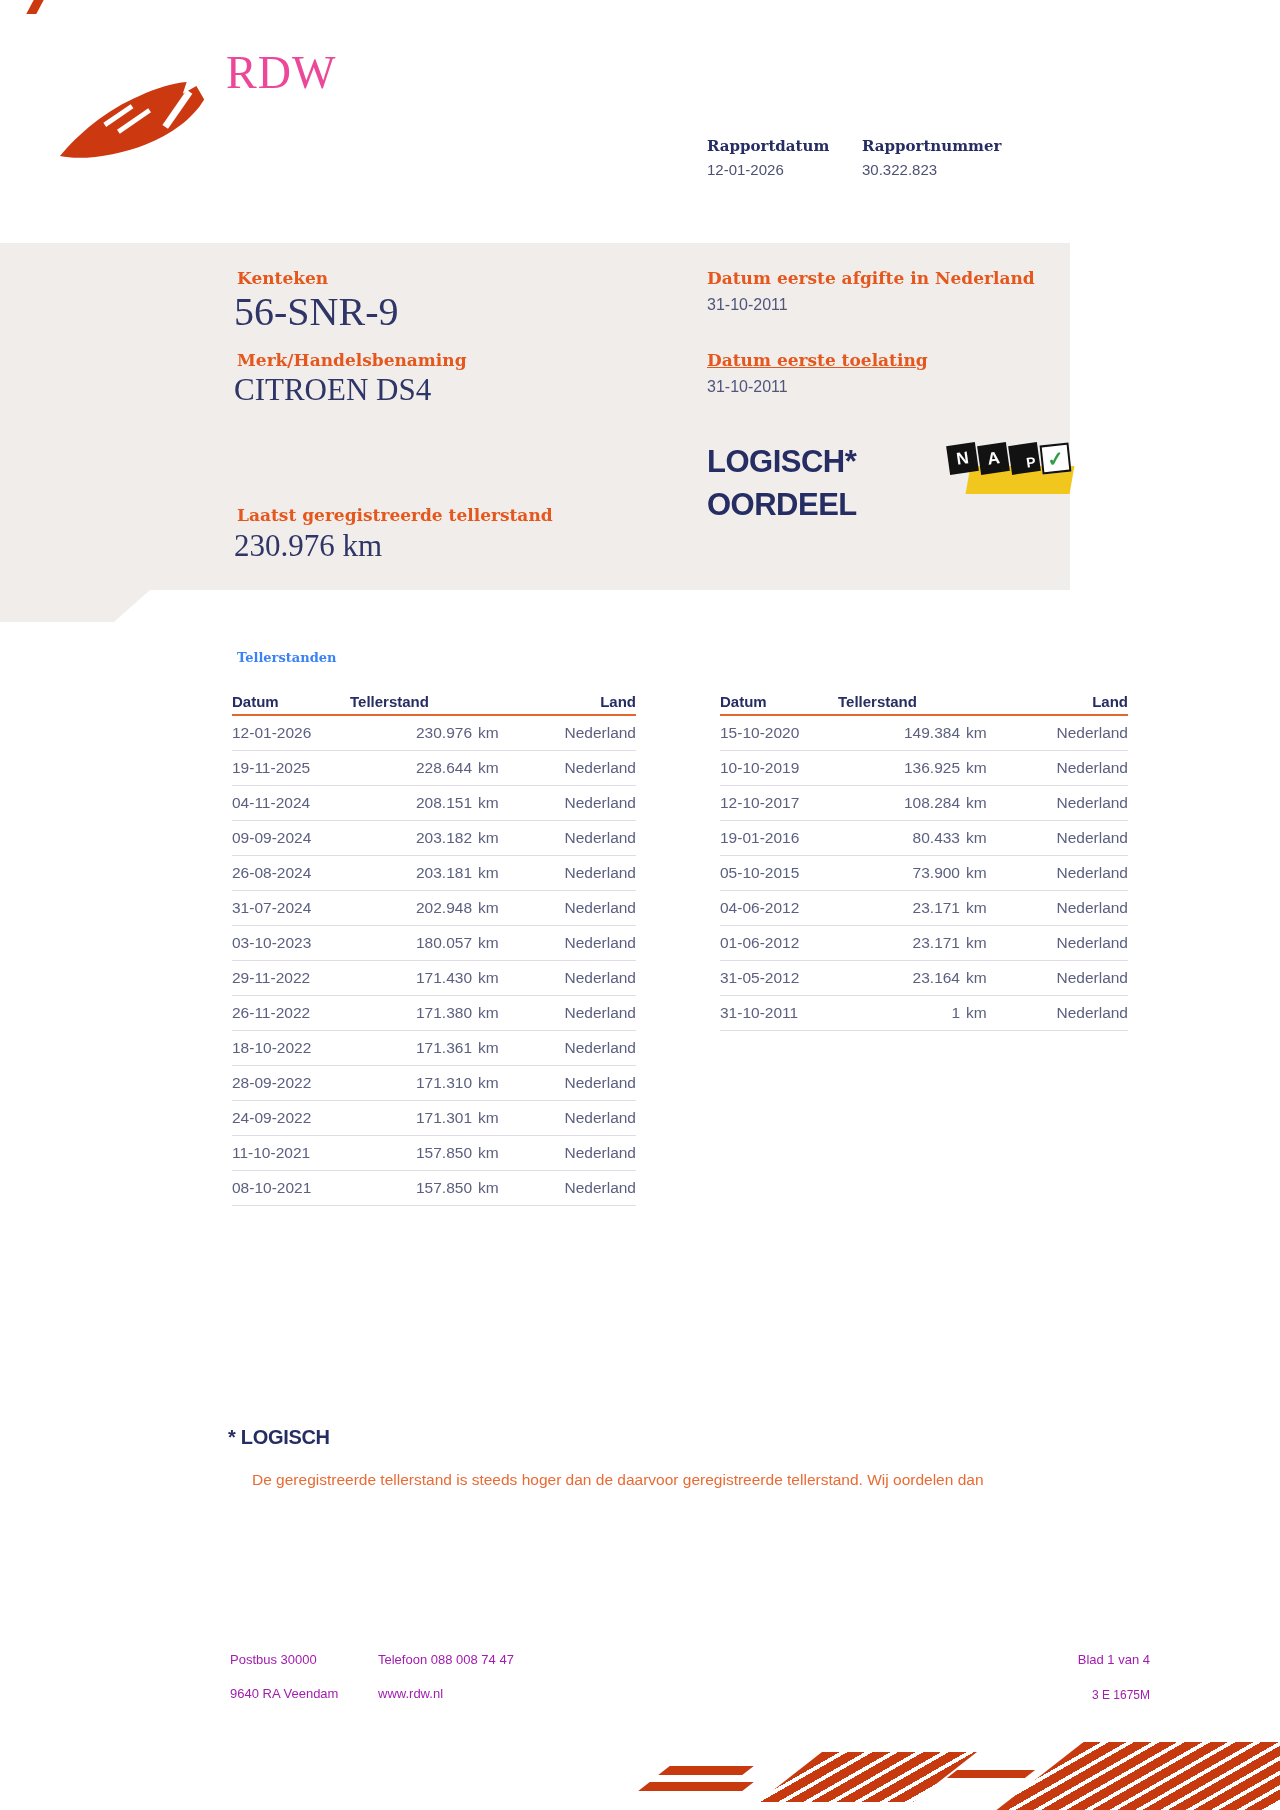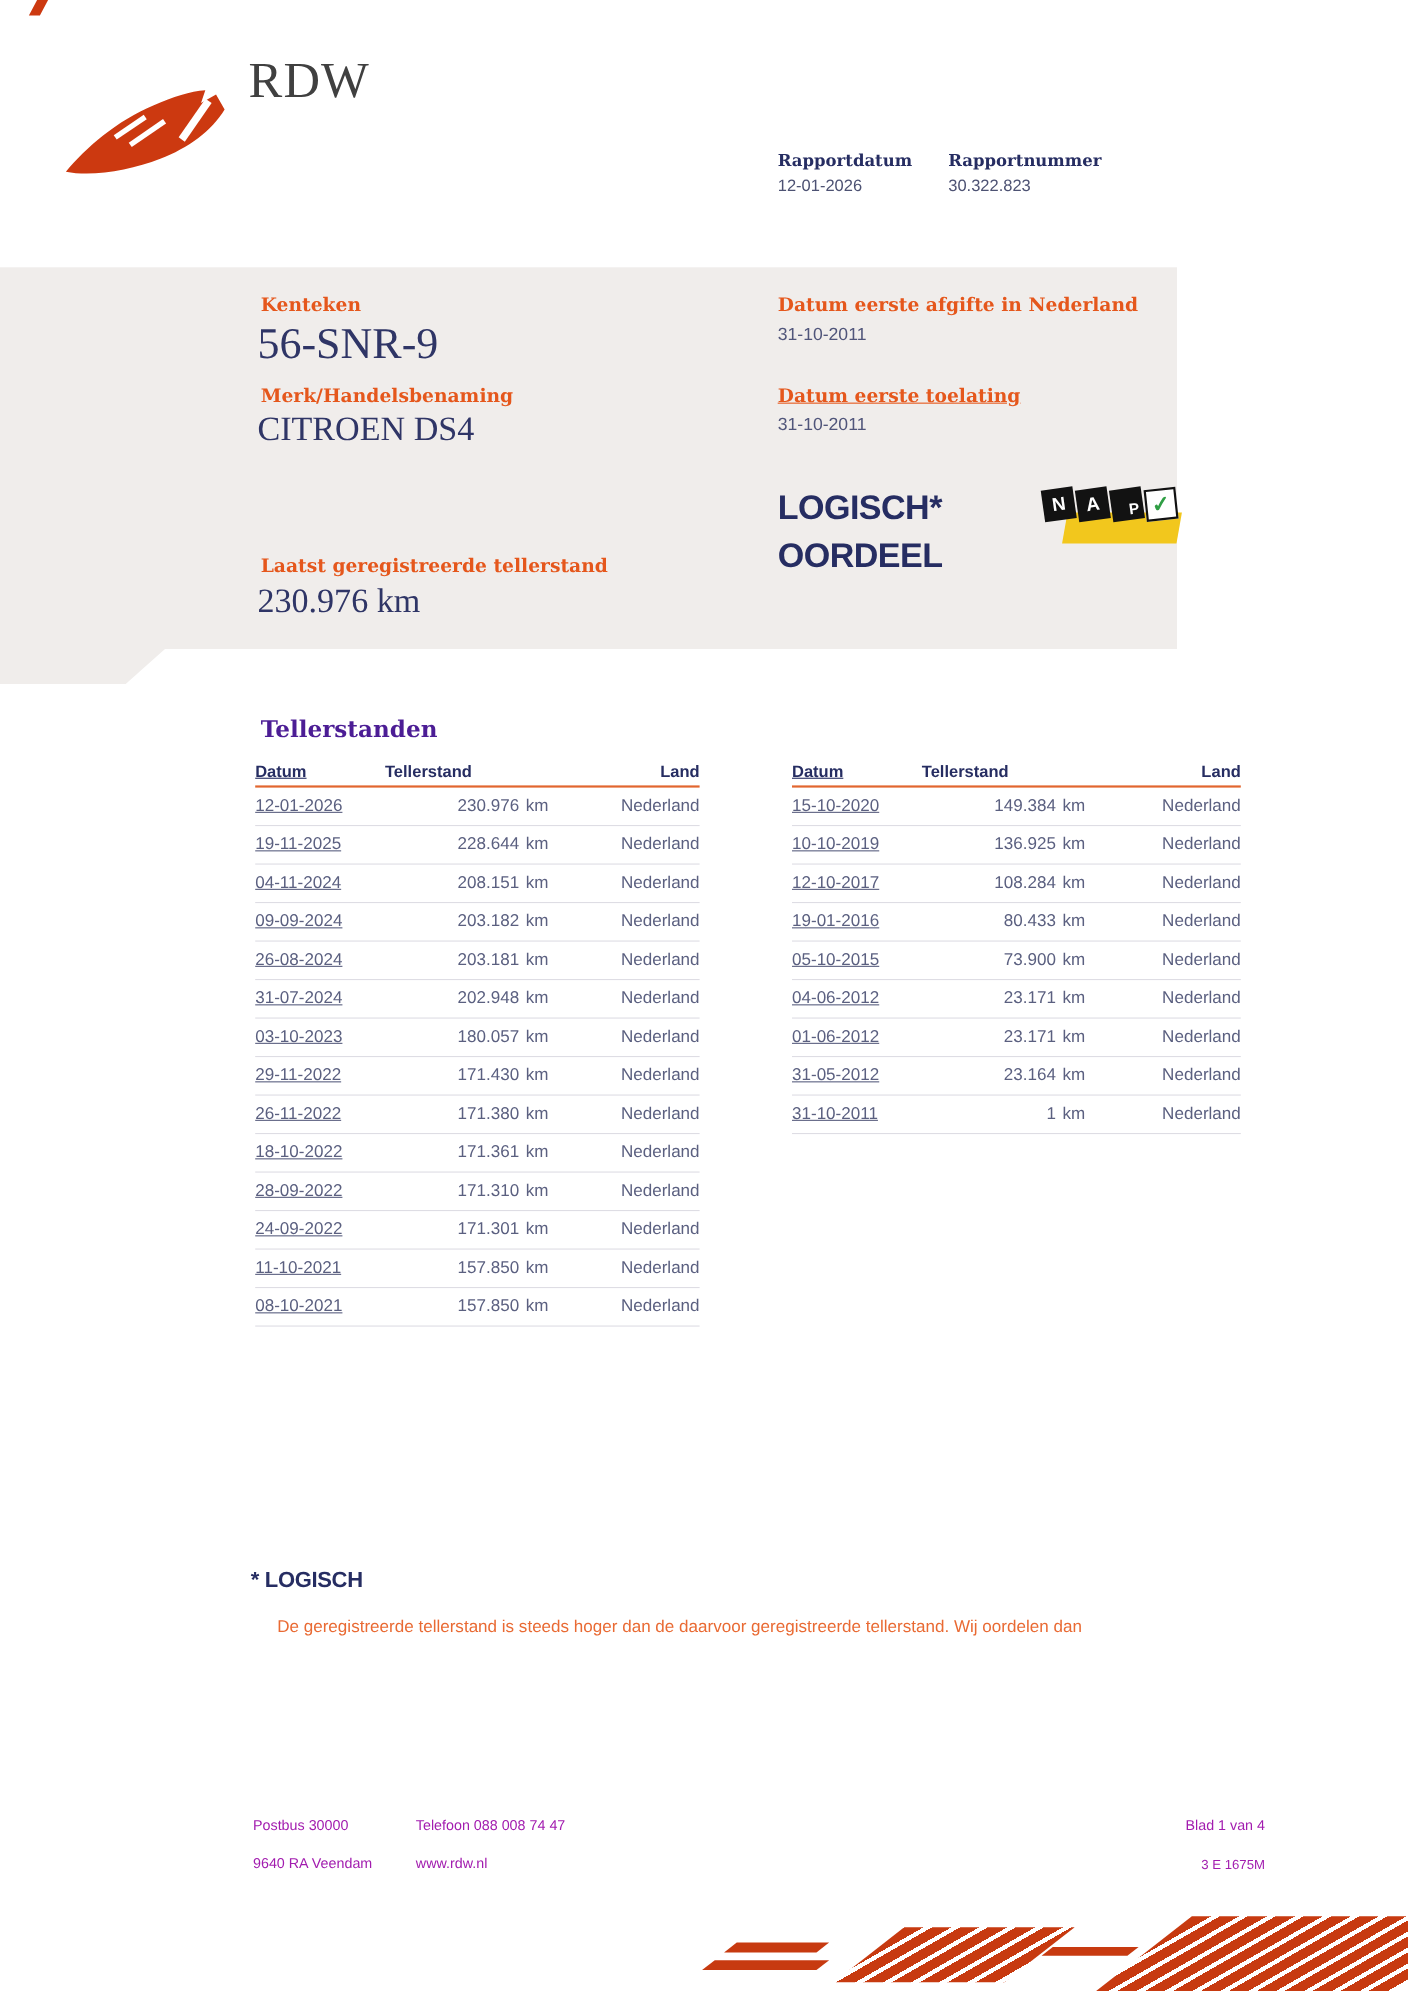--- a/index.html
+++ b/index.html
@@ -4,21 +4,21 @@
 <style>
   html,body{margin:0;padding:0;background:#fff;}
   #page{position:relative;width:1280px;height:1810px;background:#fff;overflow:hidden;
         font-family:"Liberation Sans",sans-serif;color:#262d62;}
 
   
   .corner-tick{position:absolute;left:30px;top:0;width:10px;height:14px;background:#cc3910;
                transform:skewX(-28deg);}
   .logo-svg{position:absolute;left:56px;top:74px;width:156px;height:92px;}
   .logo-word{position:absolute;left:226px;top:46px;font-family:"Liberation Serif",serif;
-             font-size:46px;color:#404040;letter-spacing:1px;}
+             font-size:46px;color:#ec4899;letter-spacing:1px;}
   .doc-title{position:absolute;left:700px;top:58px;font-family:"Liberation Serif",serif;
              font-weight:bold;font-size:36px;color:#e2662f;letter-spacing:0.5px;}
   .meta-label{position:absolute;top:137px;font-family:"DejaVu Serif",serif;font-weight:bold;
               font-size:15px;color:#262d62;}
   .meta-value{position:absolute;top:161px;font-size:15px;color:#4d5273;}
   .m1{left:707px;} .m2{left:862px;}
 
   
   .panel{position:absolute;left:0;top:243px;width:1070px;height:347px;background:#f0edeb;}
   .panel-tab{position:absolute;left:0;top:590px;width:150px;height:32px;background:#f0edeb;
@@ -44,27 +44,27 @@
             transform:rotate(-8deg);}
   .nt1{left:0;} .nt2{left:31px;} .nt3{left:62px;align-items:flex-end;justify-content:flex-end;
        font-size:14px;padding:0 4px 2px 0;box-sizing:border-box;}
   .nap-check{position:absolute;left:93px;top:4px;width:29px;height:29px;background:#fff;
              border:2px solid #111;box-sizing:border-box;color:#2f9e44;font-weight:bold;
              font-size:20px;display:flex;align-items:center;justify-content:center;
              transform:rotate(-6deg);}
 
   
   .section-head{position:absolute;left:237px;top:650px;font-family:"DejaVu Serif",serif;
-                font-weight:bold;font-size:21px;color:#4c1d95;}
+                font-weight:bold;font-size:13px;color:#3b82f6;}
   .mtable{position:absolute;top:684px;font-size:15.5px;color:#5b6080;}
   .mtable.left{left:232px;width:404px;} .mtable.right{left:720px;width:408px;}
   .thead{display:flex;height:26px;align-items:flex-end;padding-bottom:4px;
          border-bottom:2px solid #e2662f;font-weight:bold;color:#262d62;font-size:15px;}
   .trow{display:flex;height:34px;align-items:center;border-bottom:1px solid #dedde4;}
-  .c-date{width:118px;text-align:left;text-decoration:underline;}
+  .c-date{width:118px;text-align:left;}
   .c-val{width:122px;text-align:right;}
   .c-unit{width:34px;padding-left:6px;text-align:left;box-sizing:border-box;}
   .c-land{flex:1;text-align:right;}
   .h-odo{width:150px;text-align:left;}
 
   
   .note-head{position:absolute;left:228px;top:1426px;font-size:20px;font-weight:bold;
              letter-spacing:-0.3px;color:#262d62;}
   .note-body{position:absolute;left:228px;top:1462px;width:940px;font-size:15.5px;
              line-height:35px;color:#e96a33;margin-left:24px;}

